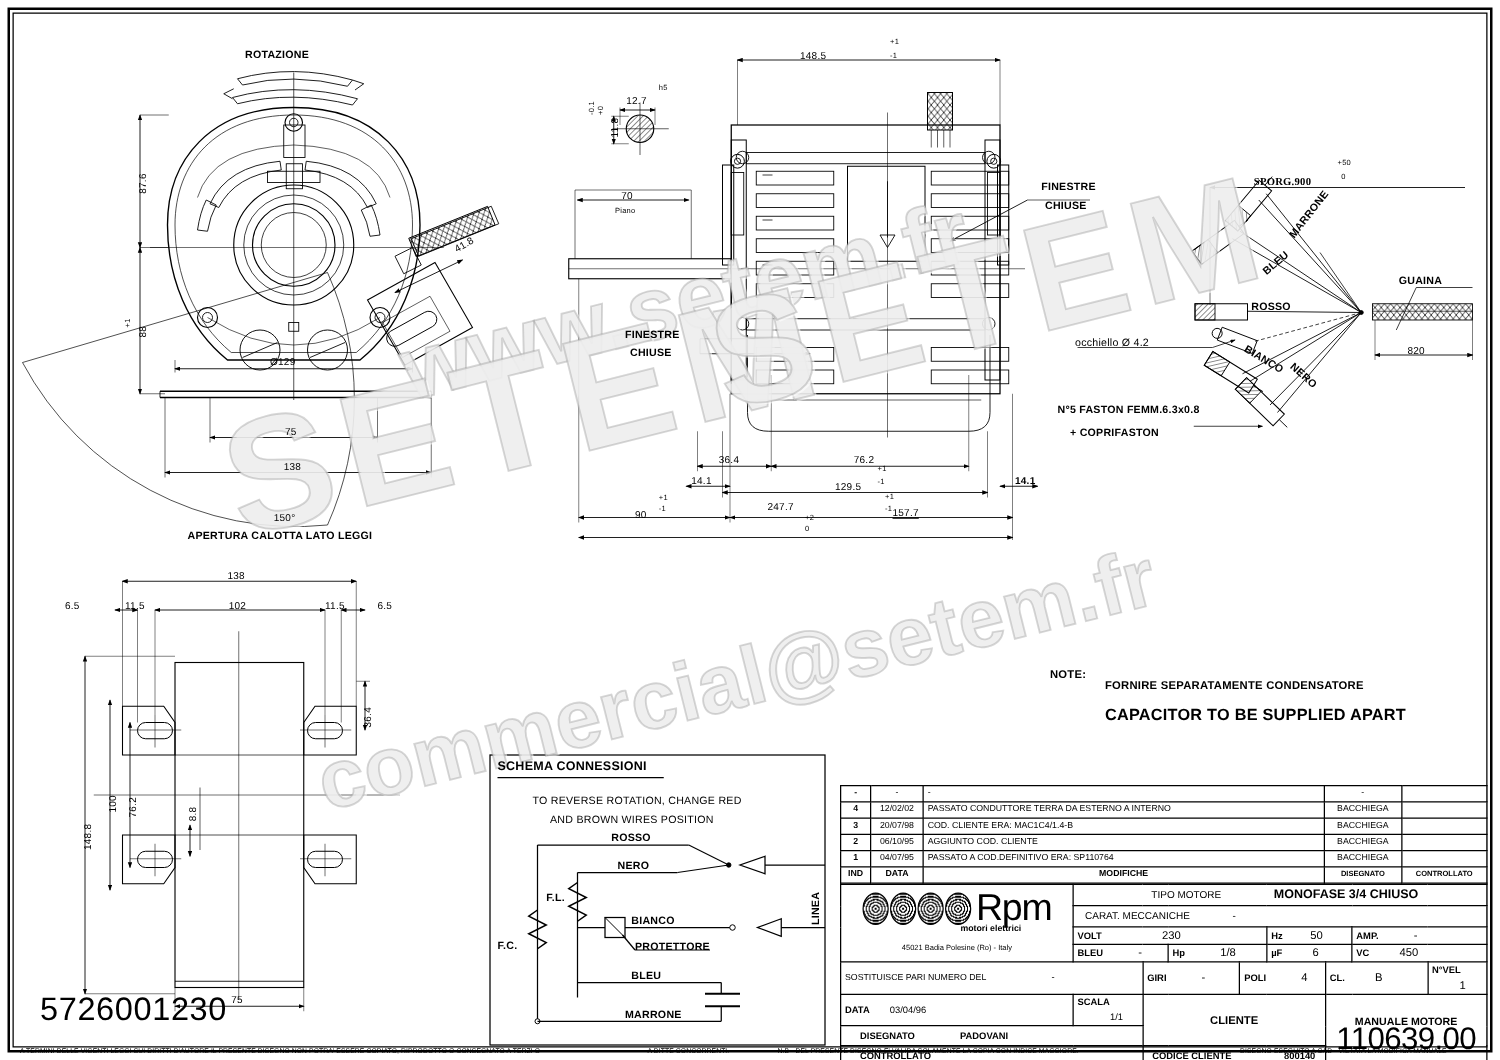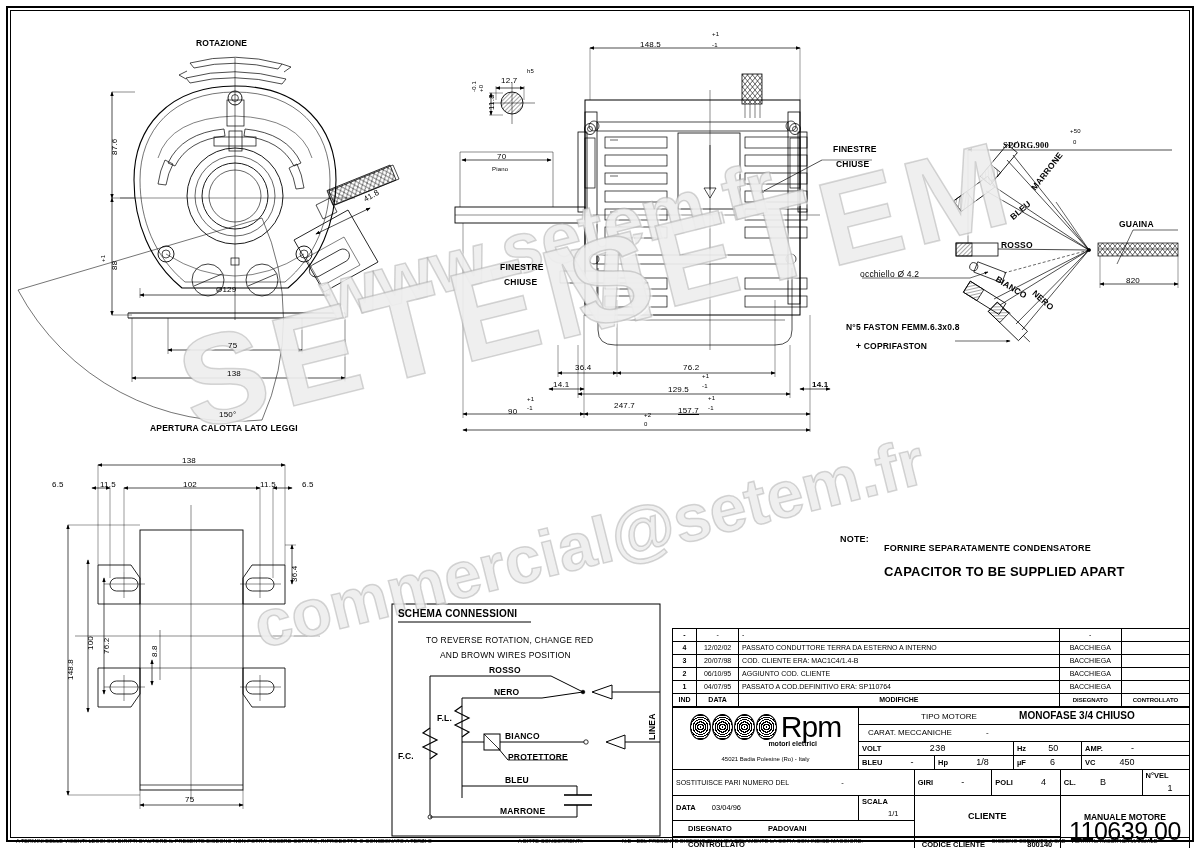--- a/index.html
+++ b/index.html
@@ -494,21 +494,21 @@
   <div class="lbl d" style="left:575px; top:363px;">36.4</div>
   <div class="lbl d" style="left:683px; top:363px;">76.2</div>
   <div class="lbl d" style="left:668px; top:385px;">129.5</div>
   <div class="lbl t" style="left:702px; top:373px;">+1</div>
   <div class="lbl t" style="left:702px; top:383px;">-1</div>
   <div class="lbl d" style="left:553px; top:380px;">14.1</div>
   <div class="lbl d b" style="left:812px; top:380px;">14.1</div>
   <div class="lbl d" style="left:508px; top:407px;">90</div>
   <div class="lbl t" style="left:527px; top:396px;">+1</div>
   <div class="lbl t" style="left:527px; top:405px;">-1</div>
-  <div class="lbl d" style="left:678px; top:406px;text-decoration:underline;">157.7</div>
+  <div class="lbl d" style="left:714px; top:406px;text-decoration:underline;">157.7</div>
   <div class="lbl t" style="left:708px; top:395px;">+1</div>
   <div class="lbl t" style="left:708px; top:405px;">-1</div>
   <div class="lbl d" style="left:614px; top:401px;">247.7</div>
   <div class="lbl t" style="left:644px; top:412px;">+2</div>
   <div class="lbl t" style="left:644px; top:421px;">0</div>
   <div class="lbl b" style="left:500px; top:262px;">FINESTRE</div>
   <div class="lbl b" style="left:504px; top:277px;">CHIUSE</div>
   <div class="lbl b" style="left:833px; top:144px;">FINESTRE</div>
   <div class="lbl b" style="left:836px; top:159px;">CHIUSE</div>
 
@@ -549,20 +549,21 @@
   <div class="lbl b" style="left:489px; top:665px;">ROSSO</div>
   <div class="lbl b" style="left:494px; top:687px;">NERO</div>
   <div class="lbl b" style="left:505px; top:731px;">BIANCO</div>
   <div class="lbl b" style="left:505px; top:775px;">BLEU</div>
   <div class="lbl b" style="left:500px; top:806px;">MARRONE</div>
   <div class="lbl b" style="left:437px; top:713px;">F.L.</div>
   <div class="lbl b" style="left:398px; top:751px;">F.C.</div>
   <div class="lbl b" style="left:508px; top:752px;">PROTETTORE</div>
   <div class="lbl b rot90" style="left:647px; top:740px;">LINEA</div>
 
+  <div id="drawing-no">5726001230</div>
 
   <div class="footnote" style="left:16px; top:838px;">A TERMINI DELLE VIGENTI LEGGI SUI DIRITTI D'AUTORE IL PRESENTE DISEGNO NON POTRA' ESSERE COPIATO, RIPRODOTTO O CONSEGNATO A TERZI O</div>
   <div class="footnote" style="left:518px; top:838px;">A DITTE CONCORRENTI.</div>
   <div class="footnote" style="left:622px; top:838px;">N.B - DEL PRESENTE DISEGNO E' VALIDA SOLAMENTE LA COPIA CON INDICE MAGGIORE.</div>
   <div class="footnote" style="left:992px; top:838px;">DISEGNO ESEGUITO A CAD - VIETATA LA MODIFICA MANUALE</div>
 
   <div id="titleblock">
 
     <table class="revtbl">
       <tbody>
@@ -634,21 +635,21 @@
       </tr>
       <tr>
         <td colspan="8" style="height:17px;">
           <span style="font-size:8px;padding-left:6px;">CARAT. MECCANICHE</span>
           <span style="font-size:8px;padding-left:32px;">-</span>
         </td>
       </tr>
       <tr>
         <td colspan="4" style="width:182px;">
           <span class="bold">VOLT</span>
-          <span style="padding-left:46px;font-size:9px;font-family:Liberation Mono, monospace;">230</span>
+          <span style="padding-left:46px;font-size:9px;">230</span>
         </td>
         <td colspan="2" style="width:75px;">
           <span class="bold">Hz</span>
           <span style="padding-left:20px;font-size:9px;">50</span>
         </td>
         <td colspan="2" style="width:75px;">
           <span class="bold">AMP.</span>
           <span style="padding-left:26px;font-size:9px;">-</span>
         </td>
       </tr>

